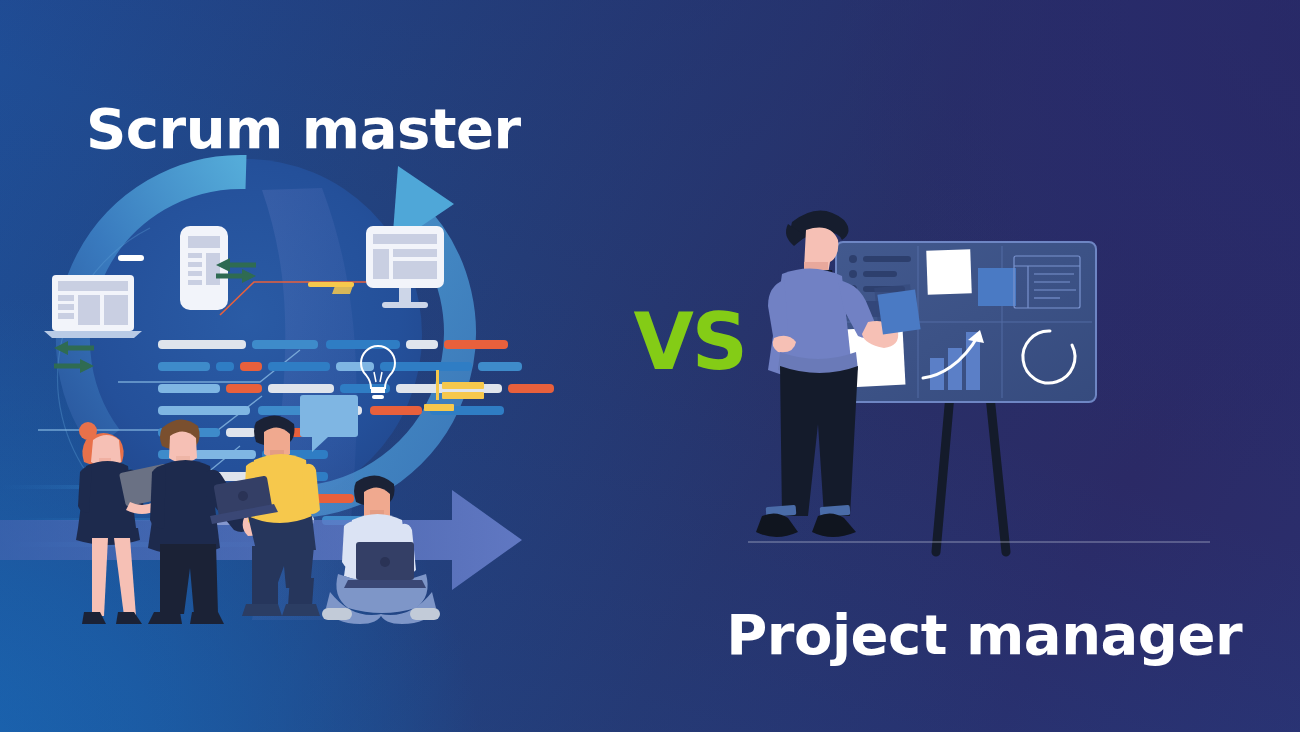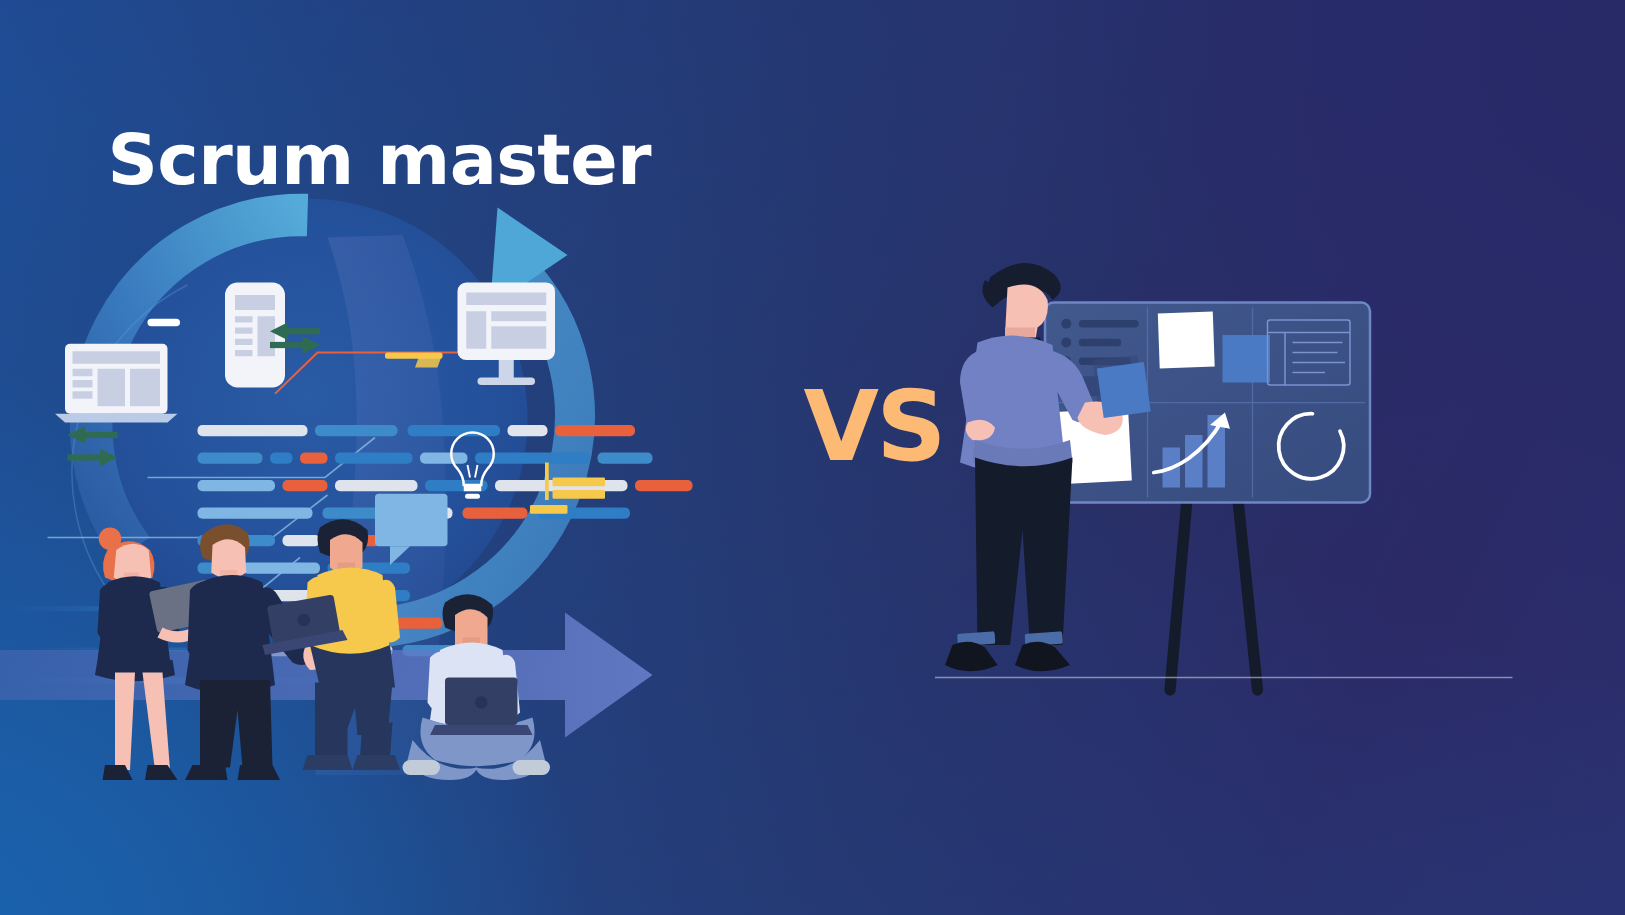--- a/index.html
+++ b/index.html
@@ -34,24 +34,24 @@
     font-weight:700;
     letter-spacing:-0.5px;
     white-space:nowrap;
     font-family:"DejaVu Sans", sans-serif;
     margin-left:20px;
   }
   #title-scrum { left:66px; top:96px; font-size:56px; }
   #title-pm    { right:58px; top:602px; font-size:56px; }
   #vs-label {
     position:absolute;
-    left:619px; top:303px;
+    left:586px; top:303px;
     width:160px;
-    text-align:center;
-    color:#fdba74;
+    text-align:right;
+    color:#84cc16;
     font-size:78px;
     font-weight:700;
     letter-spacing:-2px;
     font-family:"DejaVu Sans", sans-serif;
     line-height:1;
   }
   
   .illus { position:absolute; }
   #illus-left  { left:0px;  top:150px; width:600px; height:470px; }
   #illus-right { left:740px; top:200px; width:520px; height:420px; }
@@ -430,14 +430,15 @@
       </g>
 
       <rect x="140" y="92" width="38" height="40" fill="#4a7ac4" transform="rotate(-8 159 112)"></rect>
     </svg>
   </div>
 
   <div class="title" id="title-scrum">Scrum master</div>
 
   <div id="vs-label">VS</div>
 
+  <div class="title" id="title-pm">Project manager</div>
 
 </div>
 
 </body></html>

